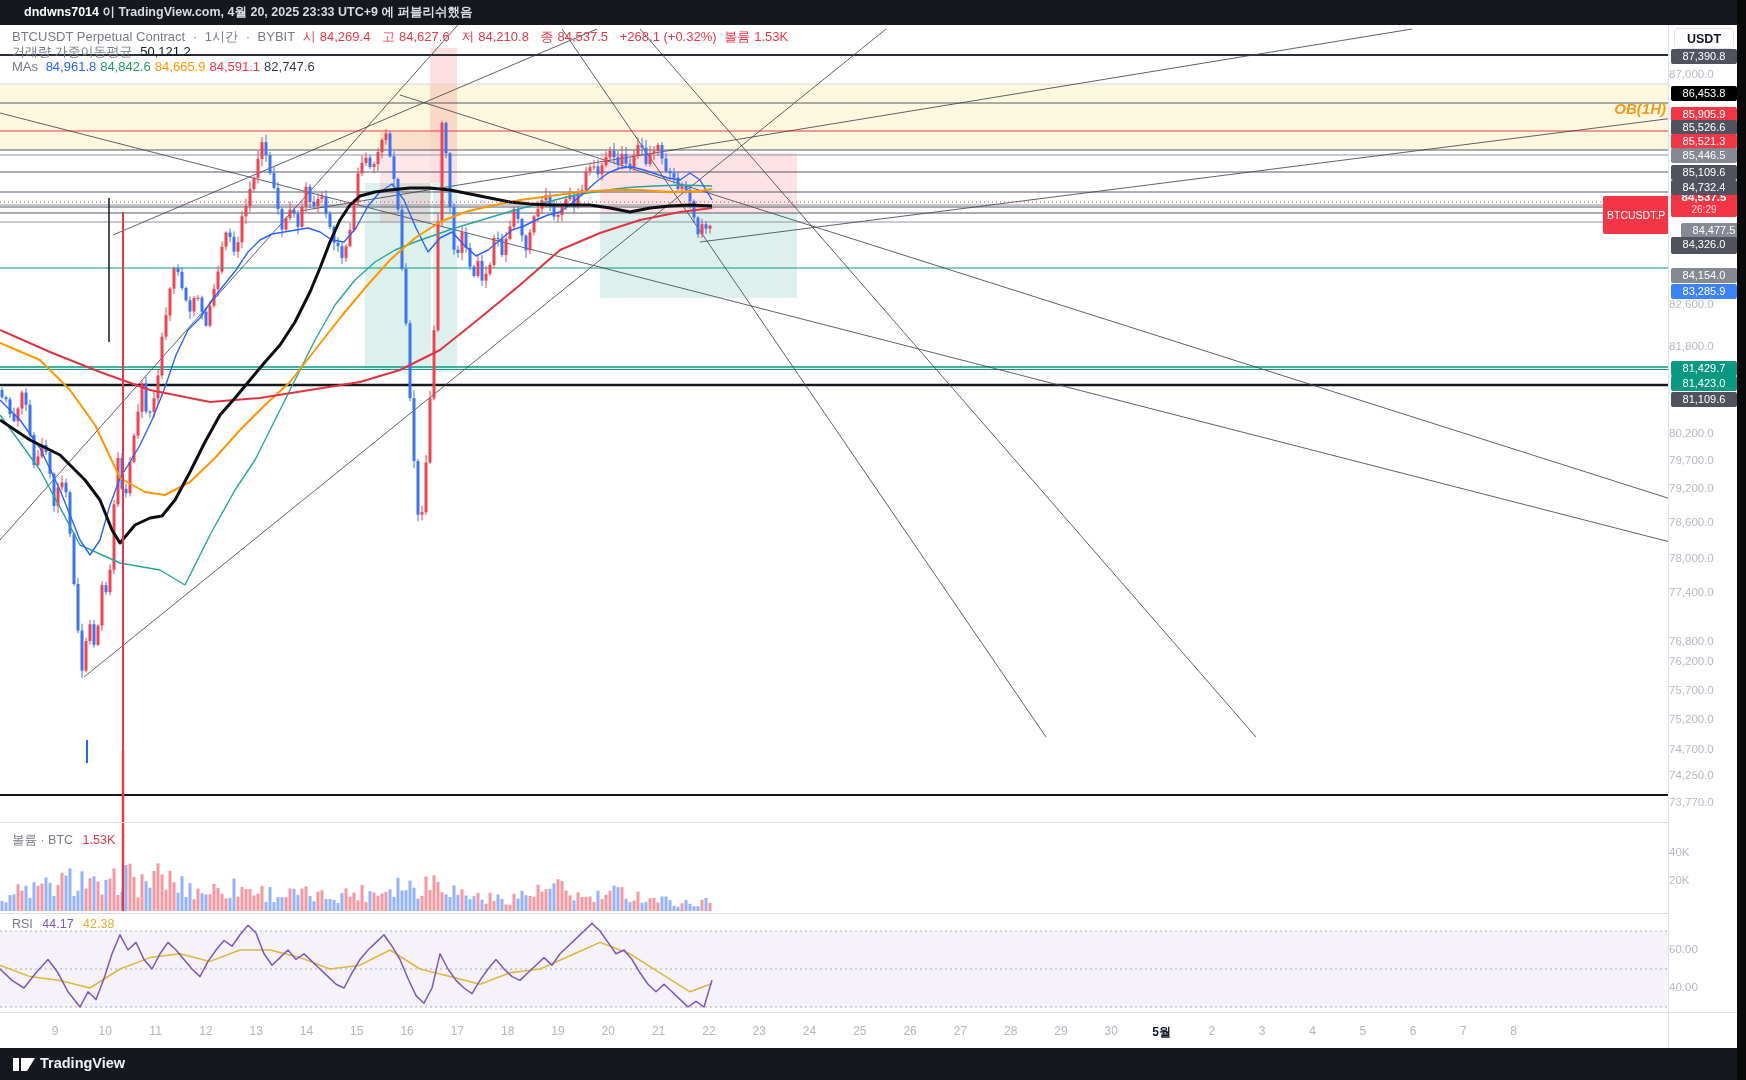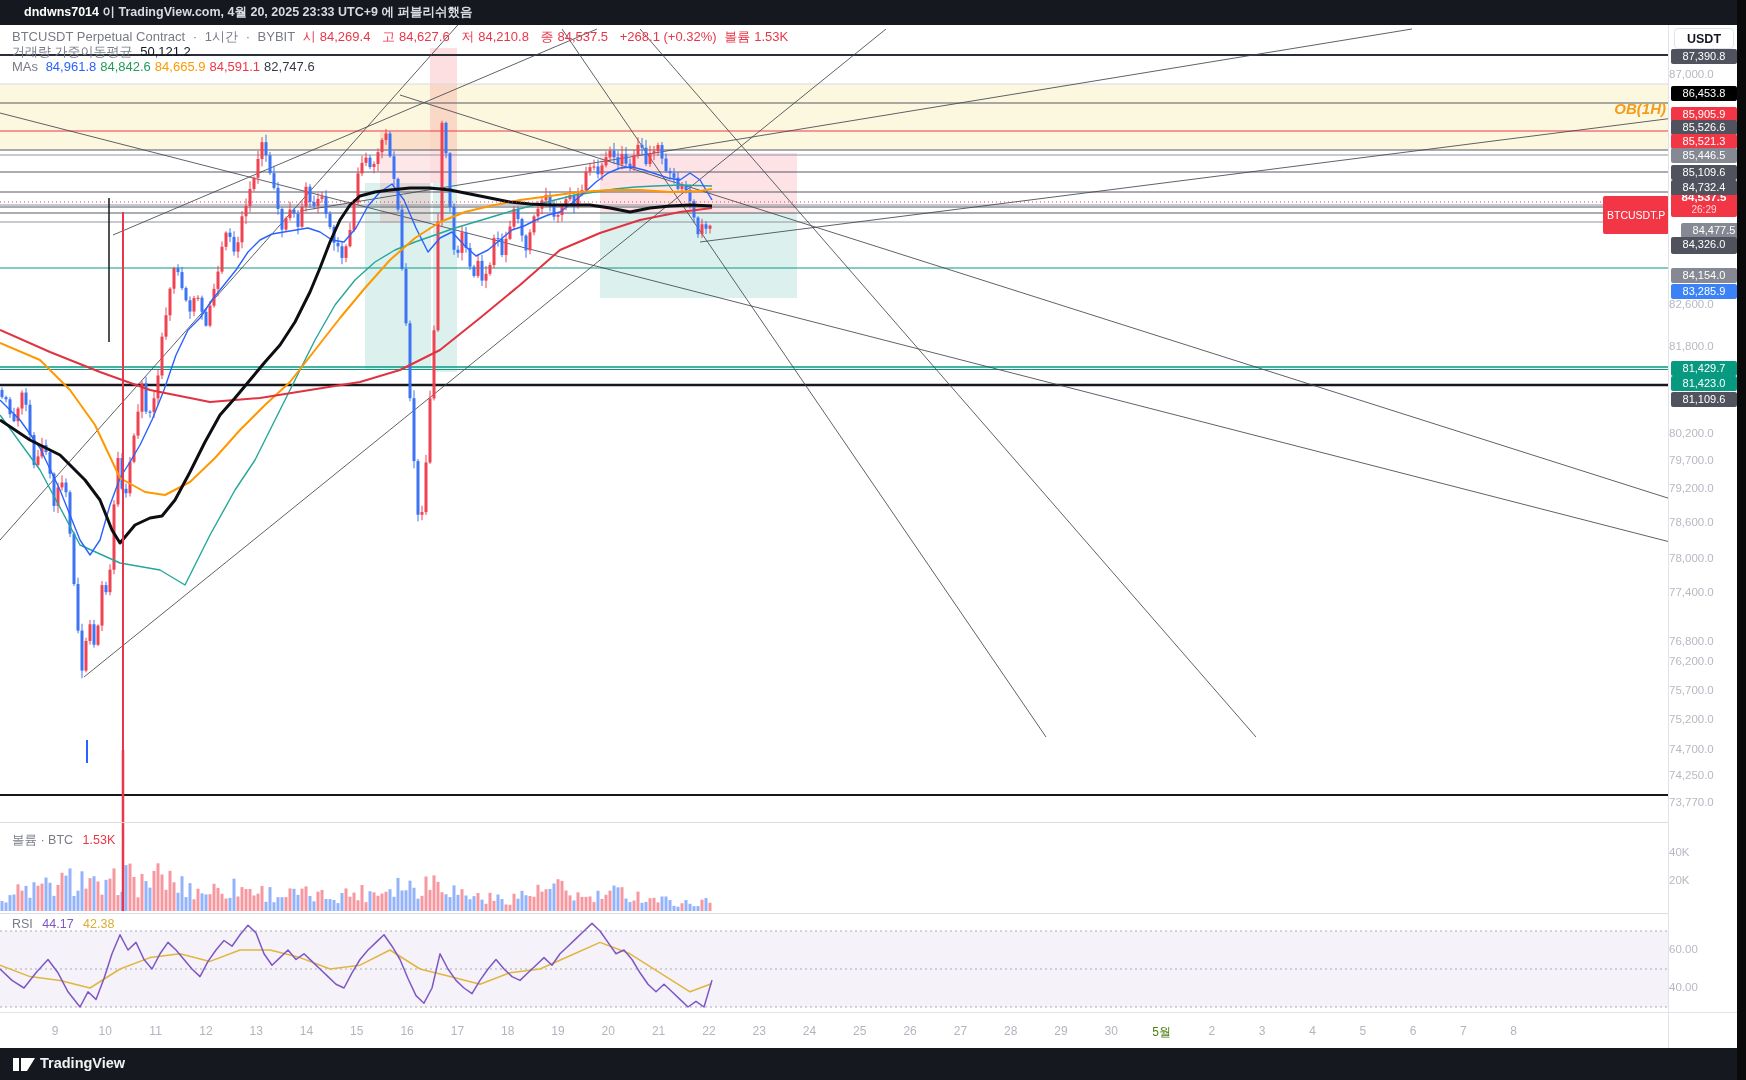--- a/index.html
+++ b/index.html
@@ -21,21 +21,21 @@
   .sym-badge{position:absolute;left:1603px;top:196px;height:14px;line-height:14px;padding:12px 4px;background:#f23645;
     color:#fff;font-size:10.5px;border-radius:2px;}
   .price-chip{position:absolute;left:1671px;width:66px;height:15px;color:#fff;font-size:11px;line-height:15px;
     text-align:center;border-radius:2px;}
   .price-tick{position:absolute;left:1669px;width:64px;color:#b6b9c2;font-size:11.5px;}
   .last-chip{position:absolute;left:1671px;top:190px;width:66px;height:27px;background:#f23645;border-radius:2px;
     color:#fff;text-align:center;}
   .last-chip .p{font-size:11.5px;line-height:14px;font-weight:700;}
   .last-chip .c{font-size:10px;line-height:11px;color:#ffd4d9;}
   .time-label{position:absolute;transform:translateX(-50%);color:#b2b5be;font-size:12px;top:1024px;}
-  .time-label.month{color:#4d7c0f;font-weight:400;}
+  .time-label.month{color:#0f172a;font-weight:700;}
   .axis-vline{position:absolute;left:1668px;top:25px;width:1px;height:1023px;background:#e0e3eb;}
   .axis-hline{position:absolute;left:0;top:1012px;width:1746px;height:1px;background:#e0e3eb;}
   .pane-div{position:absolute;left:0;width:1668px;height:1px;background:#dcdee3;}
   .footer{position:absolute;left:0;top:1048px;width:1746px;height:32px;background:#15181e;color:#fff;}
   .footer .brand{position:absolute;left:40px;top:7px;font-size:14.5px;font-weight:700;color:#f2f3f5;}
   .edge-strip{position:absolute;left:1737px;top:0;width:9px;height:1080px;background:#0a0a0a;}
 </style>
 </head>
 <body>
 

